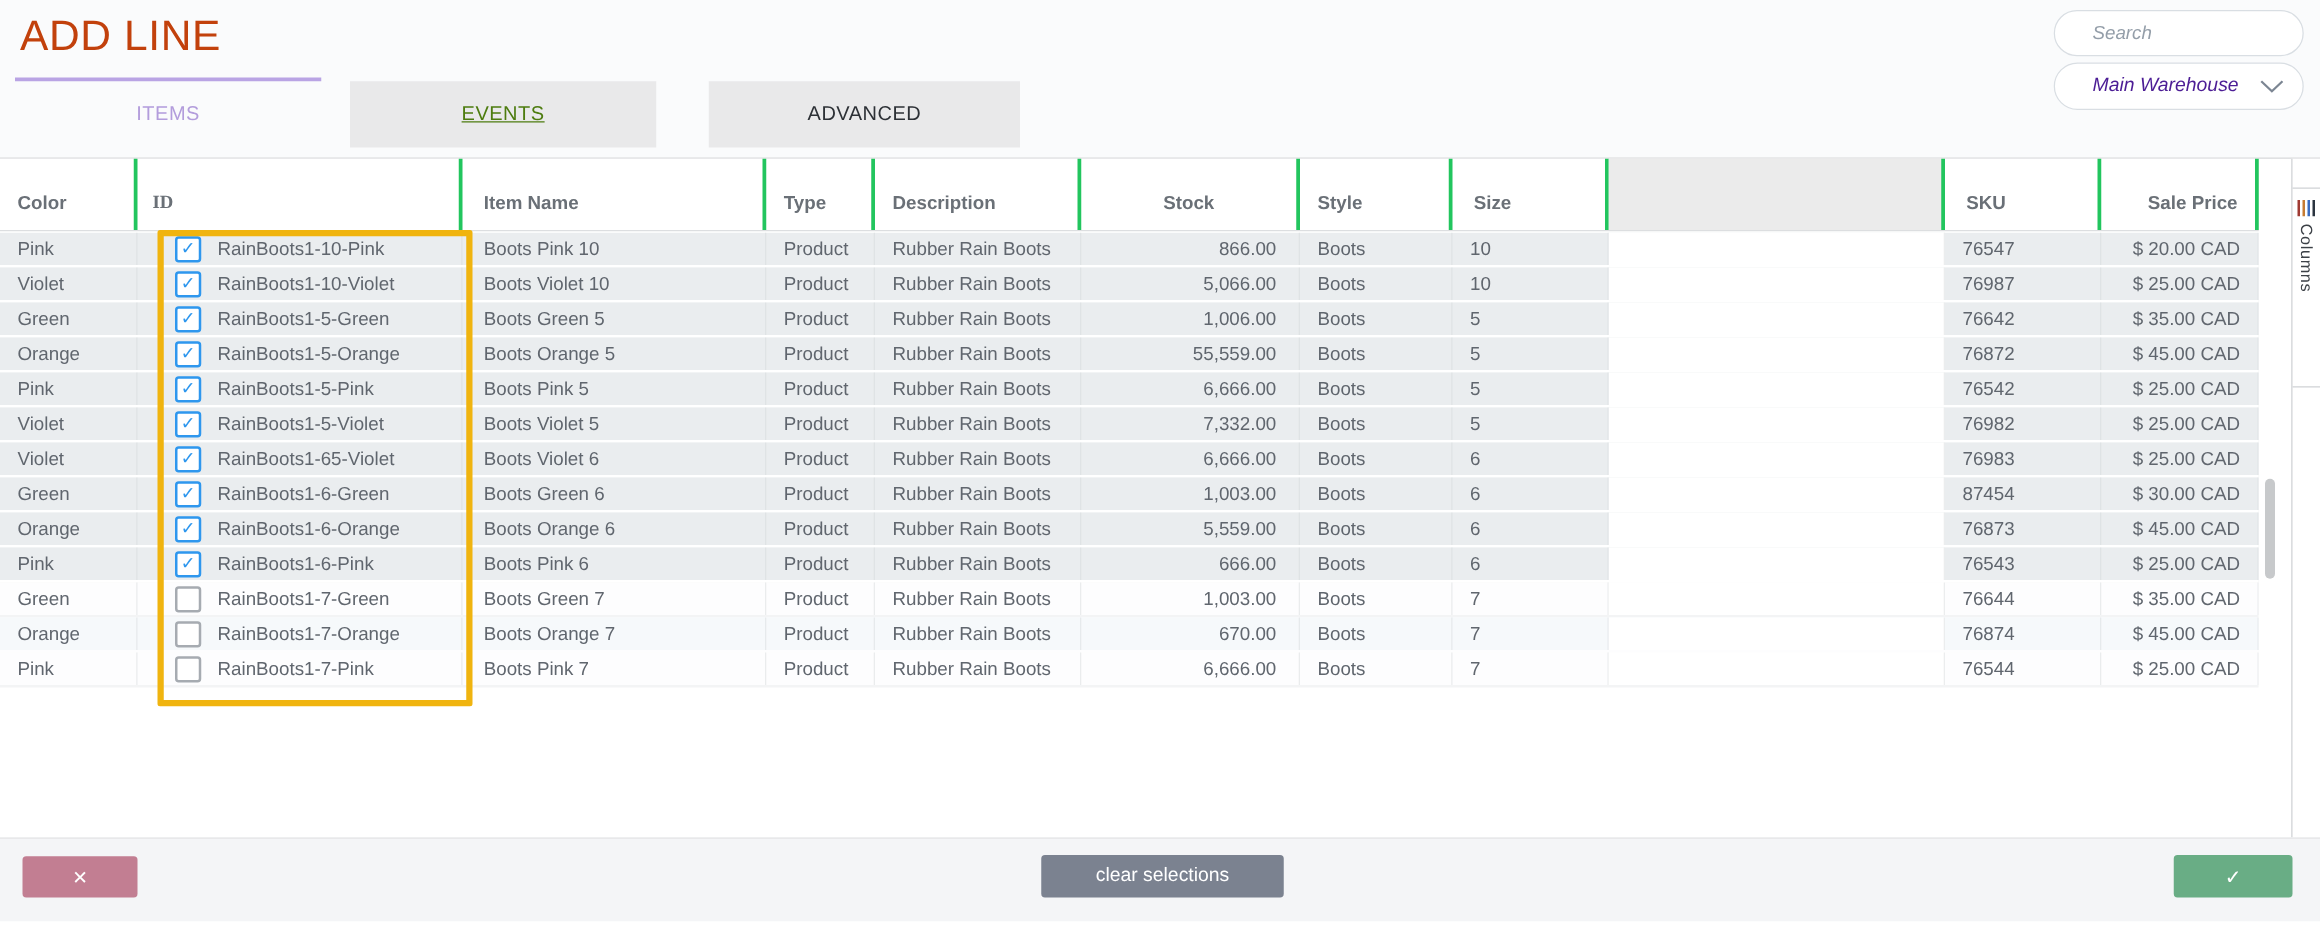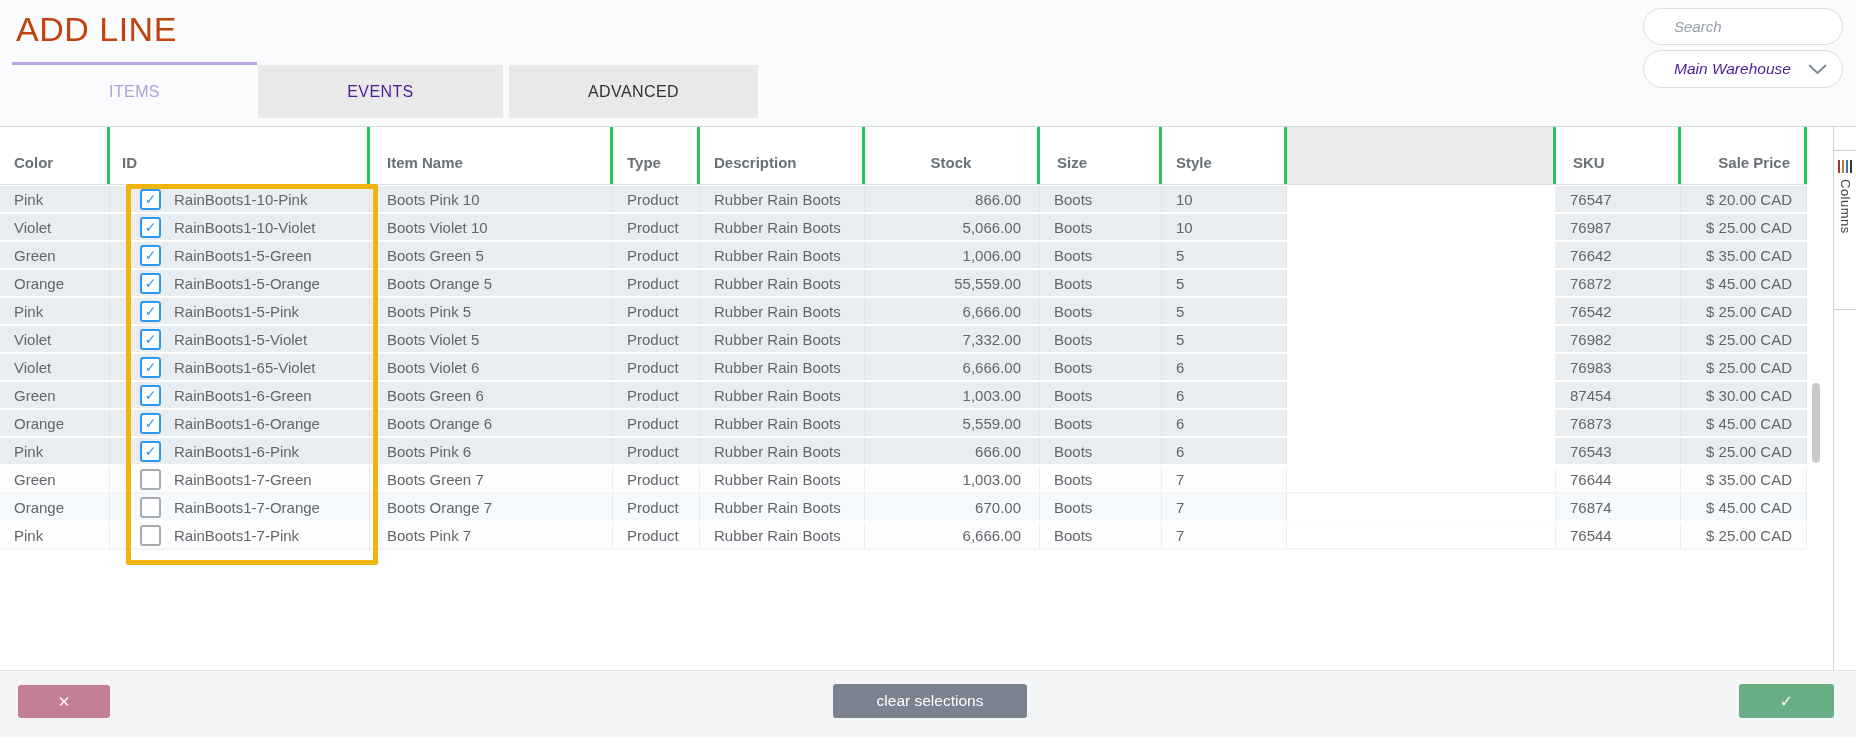--- a/index.html
+++ b/index.html
@@ -6,46 +6,46 @@
   html,body { width:1856px; height:748px; overflow:hidden; background:#ffffff;
               font-family:"Liberation Sans", sans-serif; }
   .stage { position:relative; width:1856px; height:748px; background:#ffffff; }
 
   
   .top-strip { position:absolute; left:0; top:0; width:1856px; height:126px; background:#fafbfc; }
   .page-title { position:absolute; left:16px; top:10px; font-size:34px; color:#c2410c;
                 letter-spacing:0.5px; font-weight:400; }
   .tab-underline { position:absolute; left:12px; top:62px; width:245px; height:3px;
                    background:#b9a4e4; }
-  .tabs { position:absolute; left:12px; top:65px; height:43px; display:flex; }
+  .tabs { position:absolute; left:12px; top:65px; height:43px; display:flex;gap:22px; }
   .tab { width:245px; height:53px; display:flex; align-items:center; justify-content:center;
          font-size:16px; letter-spacing:0.4px; cursor:default; }
   .tab-items { color:#b39ddc; background:transparent; }
-  .tab-events { margin-left:1px; background:#e9e9ea; color:#4c1d95; }
-  .tab-advanced { margin-left:6px; width:249px; background:#e9e9ea; color:#2d3136; }
+  .tab-events { margin-left:1px; background:#e9e9ea; color:#4d7c0f;text-decoration:underline; }
+  .tab-advanced { margin-left:20px; width:249px; background:#e9e9ea; color:#2d3136; }
 
   .pill { position:absolute; left:1643px; width:200px; background:#fff;
           border:1px solid #d9dee3; border-radius:19px; display:flex; align-items:center; }
   .search-pill { top:8px; height:37px; }
   .search-pill input { border:0; outline:none; background:transparent; flex:1;
           padding-left:30px; font-size:15px; font-style:italic; color:#5e6876;
           font-family:"Liberation Sans", sans-serif; }
   .search-pill input::placeholder { color:#949ea9; opacity:1; }
   .warehouse-pill { top:50px; height:38px; }
   .warehouse-value { flex:1; padding-left:30px; font-size:15.5px; font-style:italic; color:#4c1d95; }
   .warehouse-pill svg { margin-right:15px; flex:none; }
 
   
   :root { --cols: 110px 260px 243px 87px 165px 175px 122px 125px 269px 125px 126px; }
   .table-topline { position:absolute; left:0; top:126px; width:1856px; height:1px; background:#d6d8da; }
   .thead { position:absolute; left:0; top:127px; width:1807px; height:58px; background:#fff;
            display:grid; grid-template-columns:var(--cols); border-bottom:1px solid #dcdee0; }
   .hcell { display:flex; align-items:flex-end; padding:0 0 13px 14px; font-size:15px;
            font-weight:bold; color:#6a7077; border-right:3px solid #22c55e; overflow:hidden; white-space:nowrap; }
-  .h-id { padding-left:12px; }
+  .h-id { padding-left:12px;font-family:Liberation Serif, serif; }
   .h-item_name { padding-left:17px; }
   .h-stock { justify-content:center; padding-left:0; }
   .h-size { padding-left:17px; }
   .h-spacer { background:#ebebeb; }
   .h-sku { padding-left:17px; }
   .h-sale_price { justify-content:flex-end; padding-right:14px; padding-left:0; }
 
   .tbody { position:absolute; left:0; top:186px; width:1807px; height:484px; overflow:hidden; }
   .trow { display:grid; grid-template-columns:var(--cols); height:28px; }
   .trow.sel  { background:#eaedef; border-bottom:2px solid #ffffff; }
@@ -127,22 +127,22 @@
   </div>
 
   <div class="table-topline"></div>
   <div class="thead">
       <div class="hcell h-color">Color</div>
       <div class="hcell h-id">ID</div>
       <div class="hcell h-item_name">Item Name</div>
       <div class="hcell h-type">Type</div>
       <div class="hcell h-description">Description</div>
       <div class="hcell h-stock">Stock</div>
+      <div class="hcell h-style">Style</div>
       <div class="hcell h-size">Size</div>
-      <div class="hcell h-style">Style</div>
       <div class="hcell h-spacer"></div>
       <div class="hcell h-sku">SKU</div>
       <div class="hcell h-sale_price">Sale Price</div>
     </div>
   <div class="tbody">
       <div class="trow sel">
         <div class="tcell c-color">Pink</div>
         <div class="tcell c-id">
           <span class="cb on">
             <span class="mark">✓</span>

